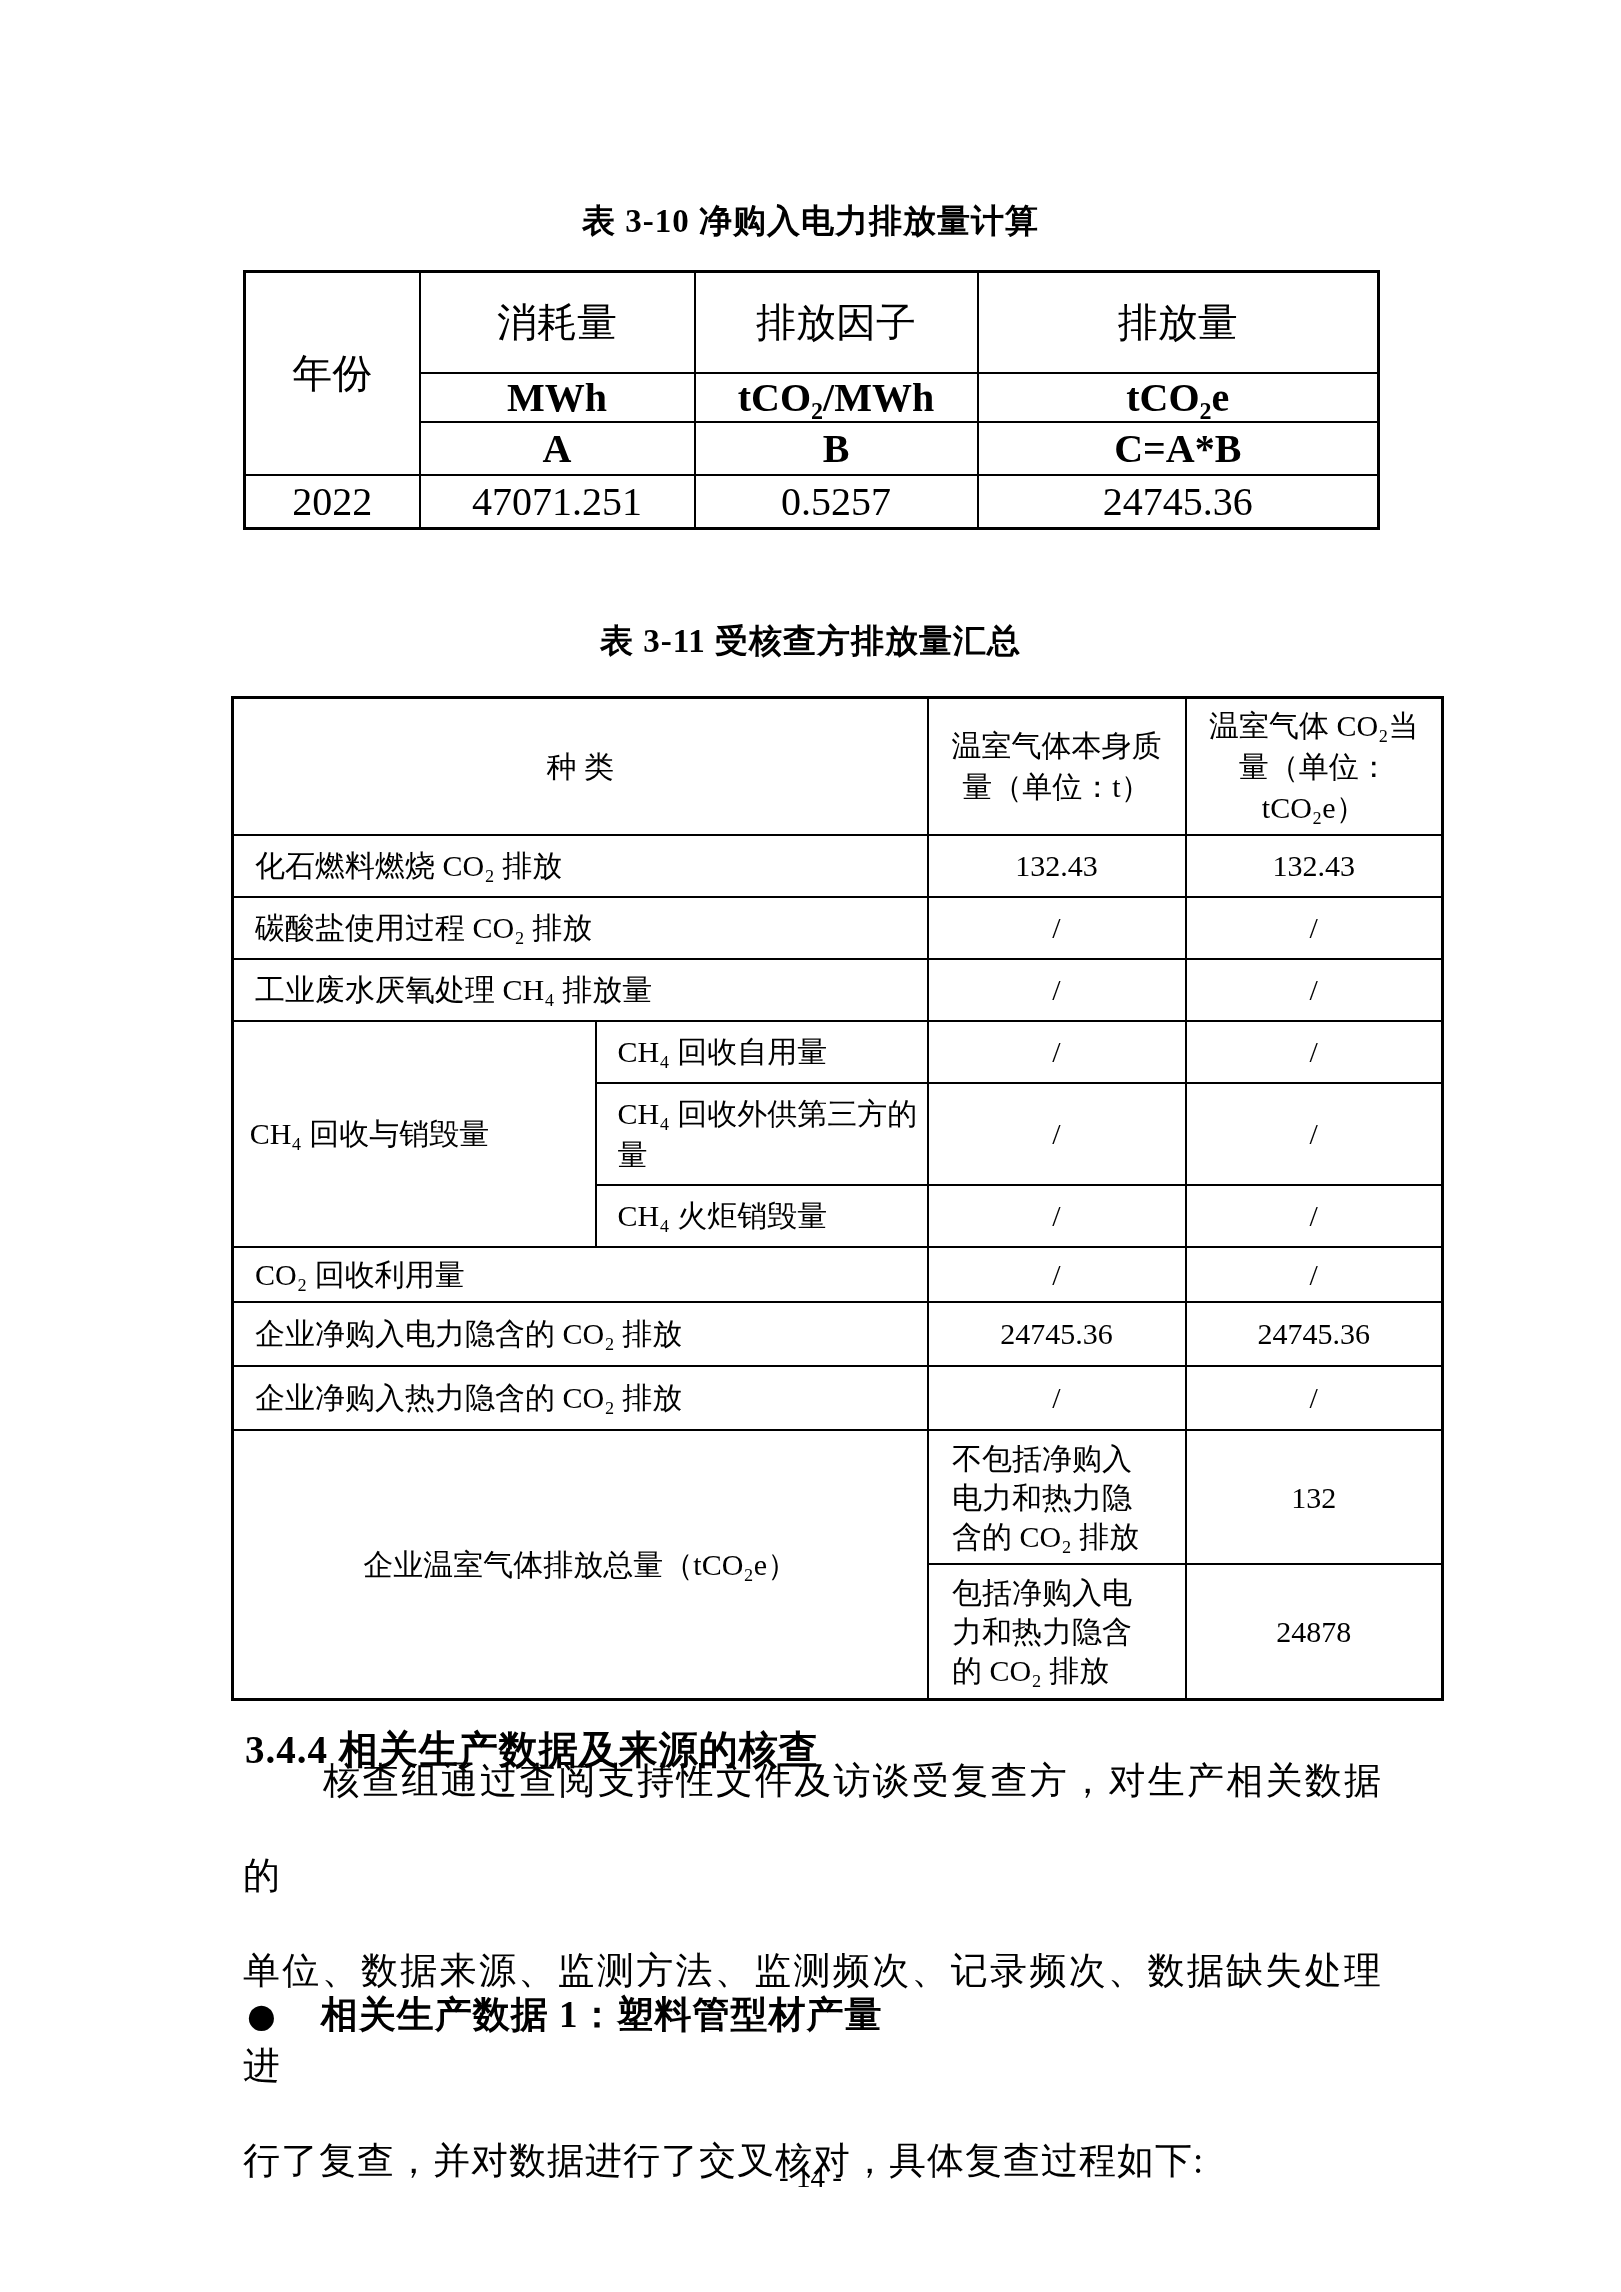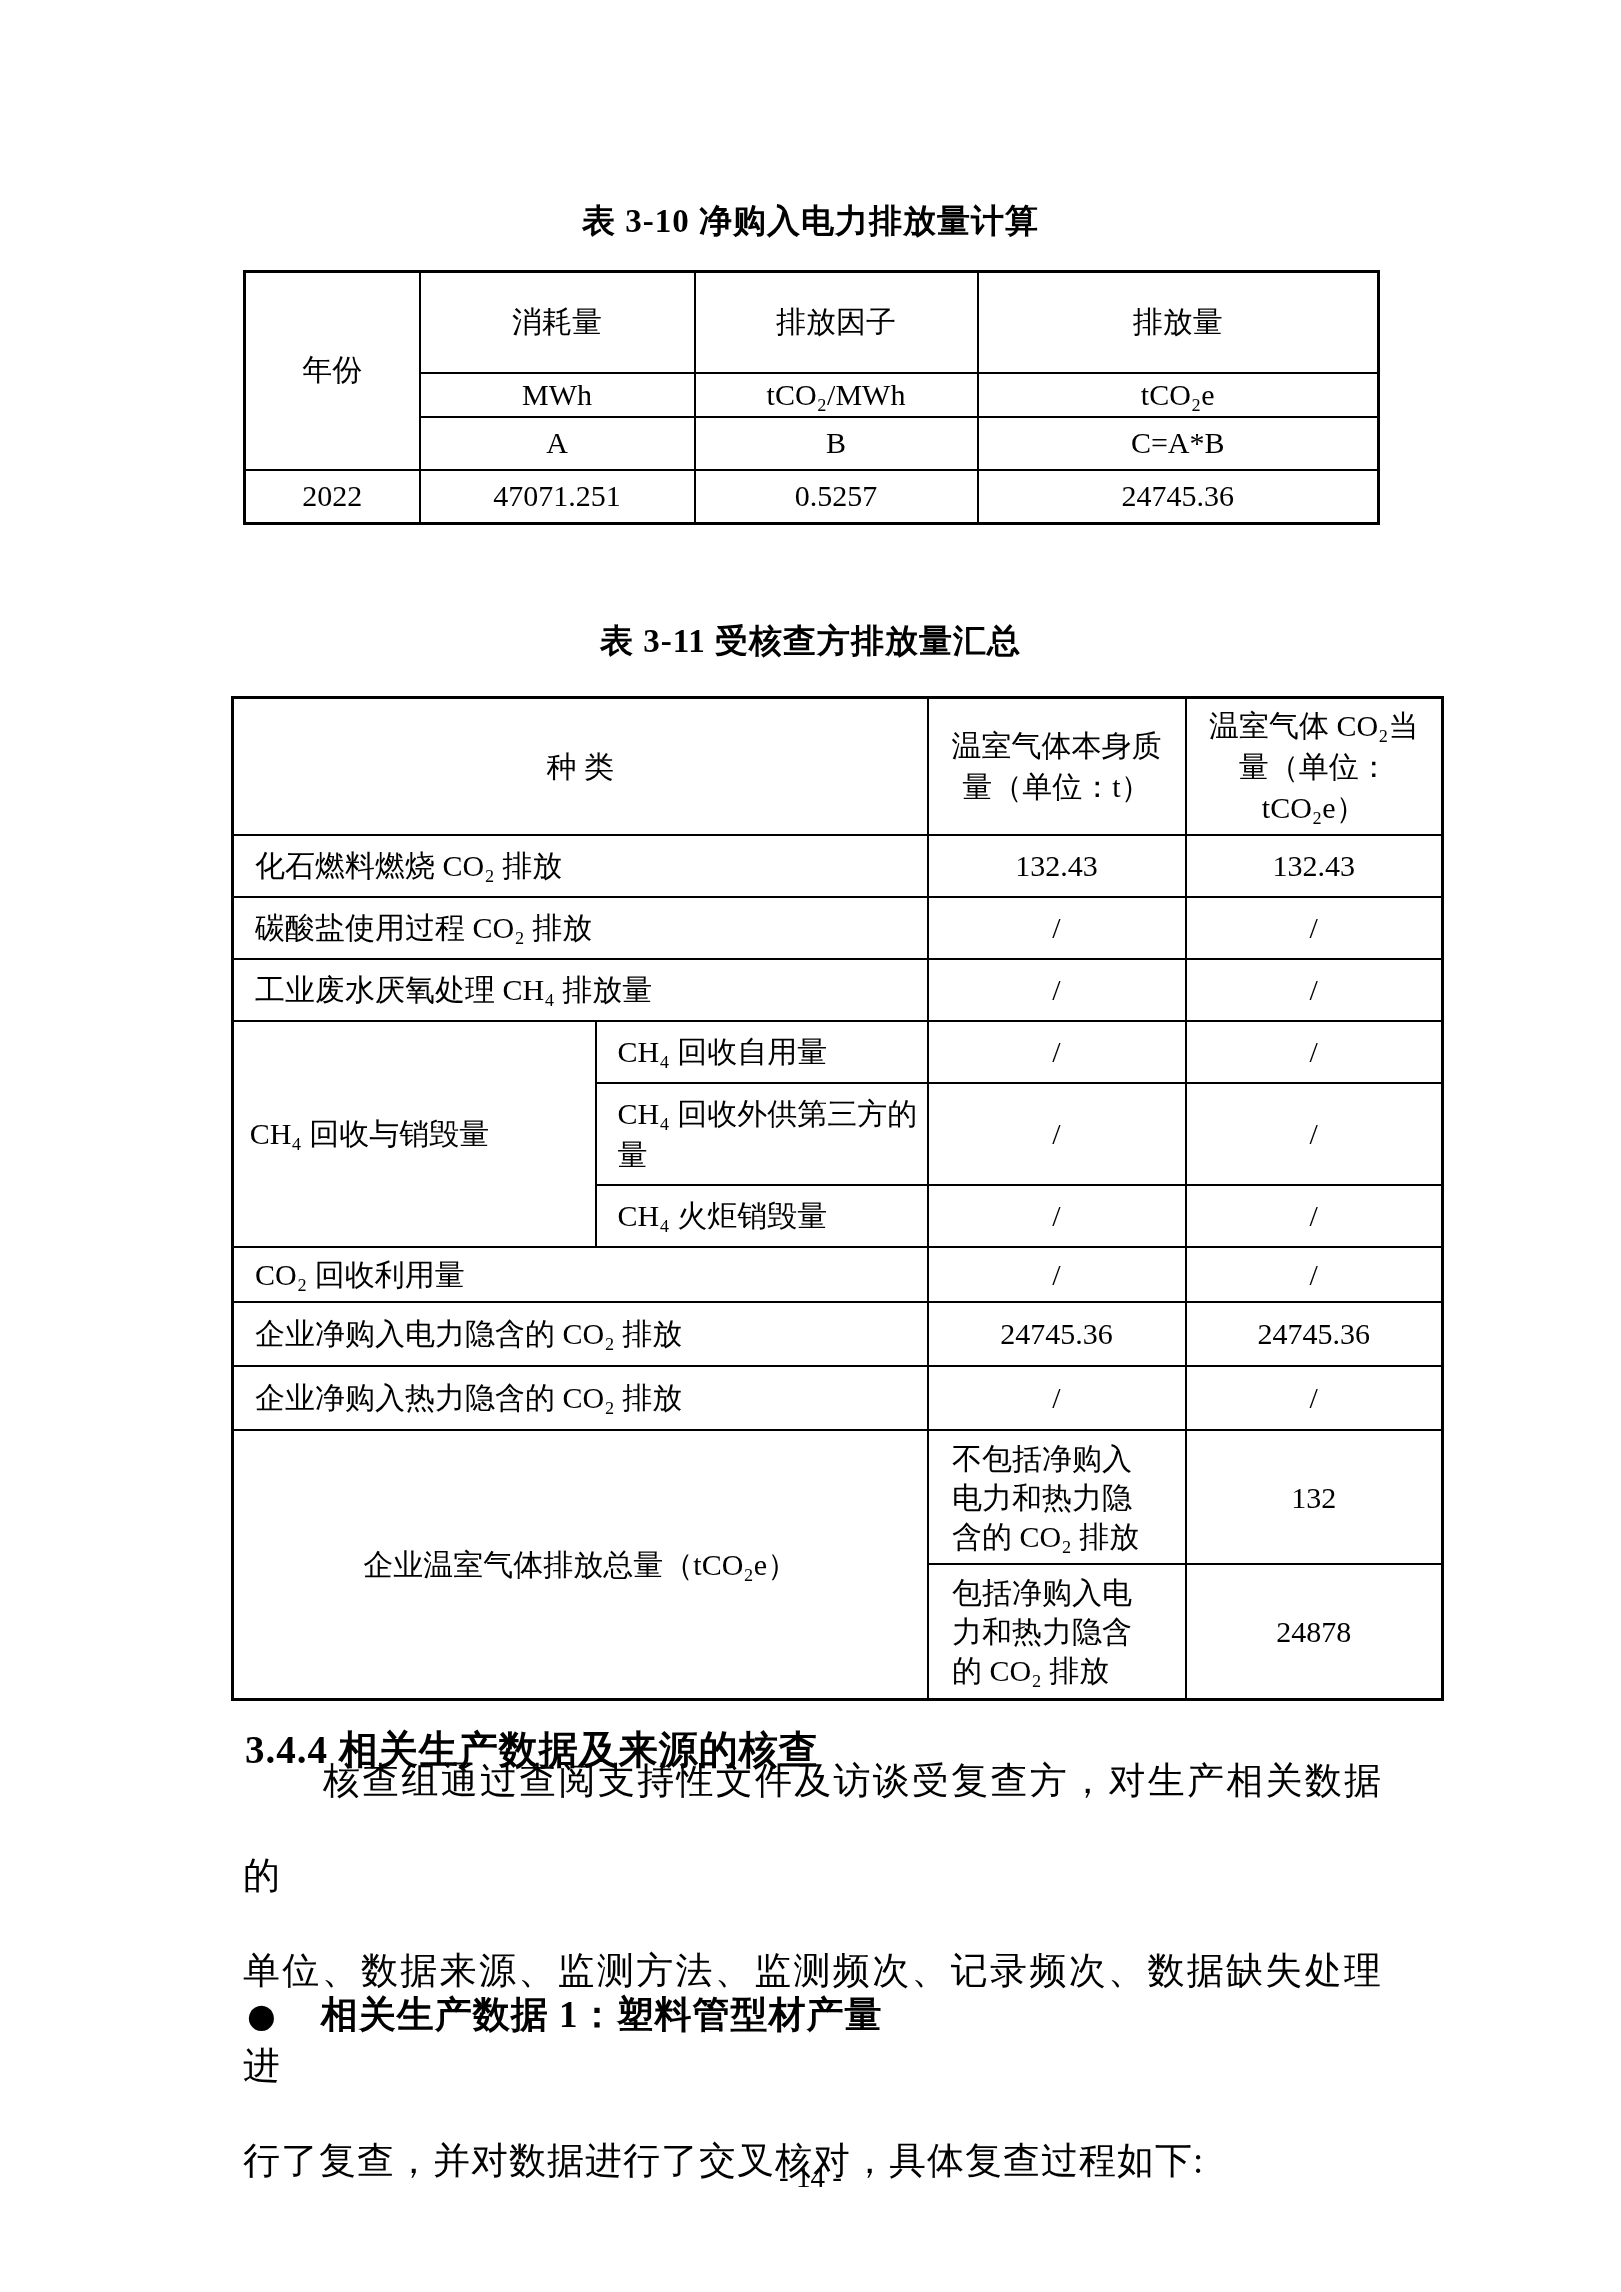--- a/index.html
+++ b/index.html
@@ -26,26 +26,26 @@
     padding:0;
     font-weight:normal;
     vertical-align:middle;
     overflow:hidden;
   }
   
   .t10{width:1135px;}
   .t10 td{
     border:2px solid #000;
     text-align:center;
-    font-size:30px;
+    font-size:40px;
   }
   .t10{border:3.9px solid #000;}
   .t10 .thick-top td{border-top:2.9px solid #000;}
   .t10 .data-row td{border-top:2.9px solid #000;}
-  .t10 .bold td{font-weight:normal;}
+  .t10 .bold td{font-weight:bold;}
   
   .t11{width:1210px;border:3.9px solid #000;}
   .t11 td,.t11 th{
     border:2.9px solid #000;
     font-size:30px;
     line-height:41px;
   }
   .t11 th{text-align:center;font-weight:normal;padding:5.9px 17.6px;}
   .t11 .lbl{text-align:left;padding-left:21px;padding-right:7.8px;}
   .t11 .val{text-align:center;}

